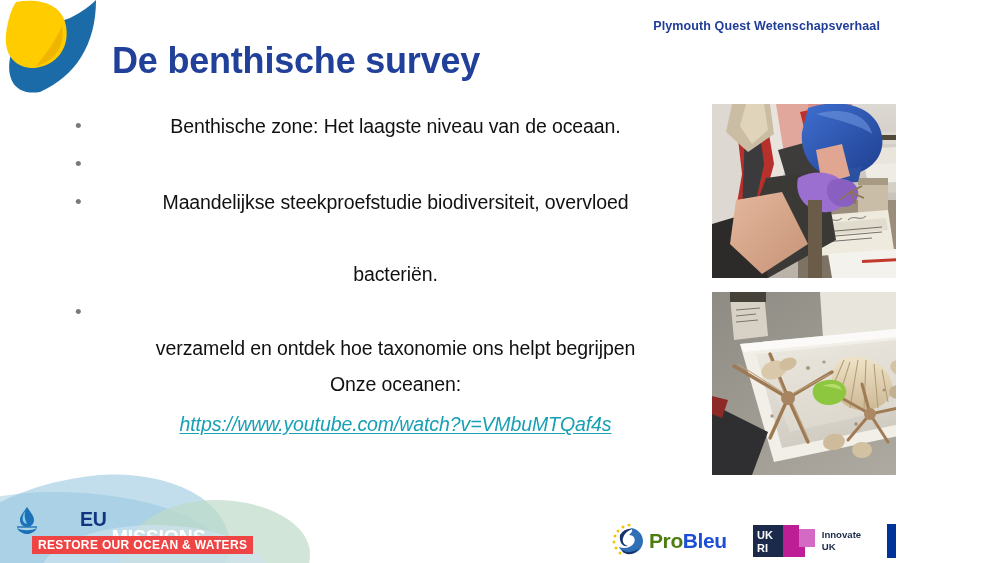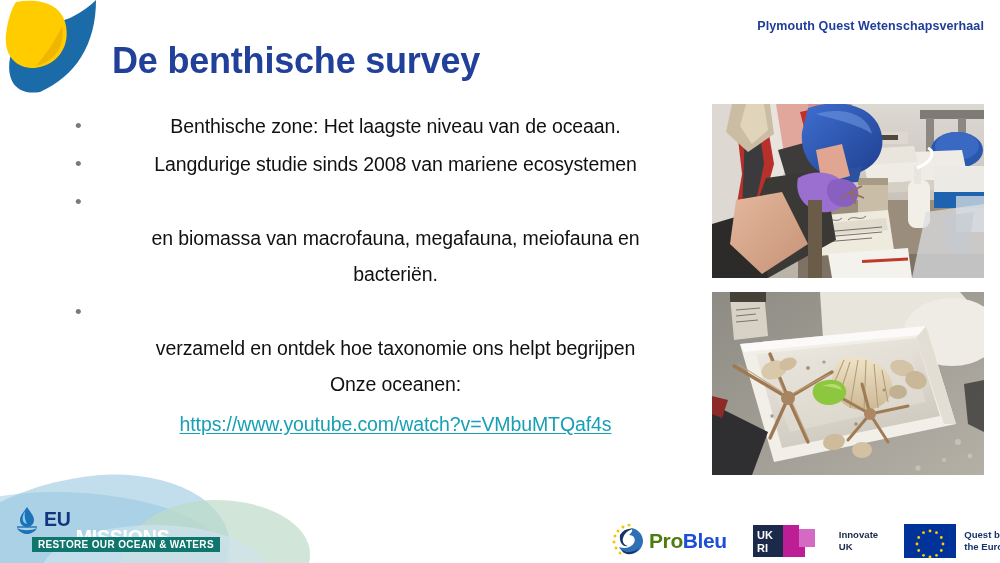--- a/index.html
+++ b/index.html
@@ -6,21 +6,21 @@
   html, body {
     margin: 0;
     padding: 0;
     background: #ffffff;
   }
   body {
     font-family: "Liberation Sans", sans-serif;
   }
   #slide {
     position: relative;
-    width: 1000px;
+    width: 896px;
     height: 563px;
     background: #ffffff;
     overflow: hidden;
   }
 
   
   .blob {
     position: absolute;
     pointer-events: none;
   }
@@ -125,20 +125,21 @@
     letter-spacing: -0.1px;
     text-align: center;
   }
   .bullet-text.link {
     color: #17A0B4;
     text-decoration: underline;
     text-underline-offset: 2px;
   }
   .link-row {
     margin-top: 4px;
+    font-style: italic;
   }
   .link-row .bullet-dot { visibility: hidden; }
 
   
   .photo {
     position: absolute;
     overflow: hidden;
     background: #8a8a86;
   }
   .photo-top {
@@ -173,29 +174,30 @@
     height: 28px;
     flex: 0 0 auto;
     margin-right: 4px;
   }
   .em-word {
     font-size: 19.5px;
     font-weight: bold;
     letter-spacing: -0.2px;
     line-height: 1;
     white-space: nowrap;
+    margin-left: 36px;
   }
   .em-eu { color: #12357F; }
   .em-missions { color: #ffffff; margin-left: 5px; margin-top: 35px; }
   .em-tagline {
     margin-top: 2px;
     margin-left: 18px;
-    background: #0f766e;
+    background: #ef4444;
     color: #ffffff;
-    font-size: 10px;
+    font-size: 12px;
     font-weight: bold;
     letter-spacing: .35px;
     padding: 2px 6px 2px 6px;
     display: inline-block;
     white-space: nowrap;
   }
 
   
   .footer-logos {
     position: absolute;
@@ -214,21 +216,21 @@
     font-weight: bold;
     letter-spacing: -.4px;
     margin-left: 3px;
     white-space: nowrap;
   }
   .pb-pro { color: #4d7c0f; }
   .pb-bleu { color: #1d4ed8; }
 
   .ukri-mark { width: 62px; height: 32px; flex: 0 0 auto; }
   .innovate-word {
-    margin-left: 24px;
+    margin-left: 7px;
     font-size: 9.6px;
     font-weight: bold;
     color: #1B2A4A;
     line-height: 1.28;
     white-space: nowrap;
   }
 
   .euflag {
     width: 52px;
     height: 34px;
@@ -268,26 +270,26 @@
 
   <div class="body-block">
 
     <div class="bullet-row">
       <span class="bullet-dot">•</span>
       <span class="bullet-text">Benthische zone: Het laagste niveau van de oceaan.</span>
     </div>
 
     <div class="bullet-row">
       <span class="bullet-dot">•</span>
-      <span class="bullet-text"><span>Langdurige studie sinds 2008 van mariene ecosystemen</span><br></span>
+      <span class="bullet-text"><br></span>
     </div>
 
     <div class="bullet-row">
       <span class="bullet-dot">•</span>
-      <span class="bullet-text"><br><span>en biomassa van macrofauna, megafauna, meiofauna en</span><br><span>bacteriën.</span></span>
+      <span class="bullet-text"><span>Maandelijkse steekproefstudie biodiversiteit, overvloed</span><br><br><span>bacteriën.</span></span>
     </div>
 
     <div class="bullet-row">
       <span class="bullet-dot">•</span>
       <span class="bullet-text"><br><span>verzameld en ontdek hoe taxonomie ons helpt begrijpen</span><br><span>Onze oceanen:</span></span>
     </div>
 
     <div class="bullet-row link-row">
       <span class="bullet-dot">•</span>
       <a class="bullet-text link" href="#">https://www.youtube.com/watch?v=VMbuMTQaf4s</a>

